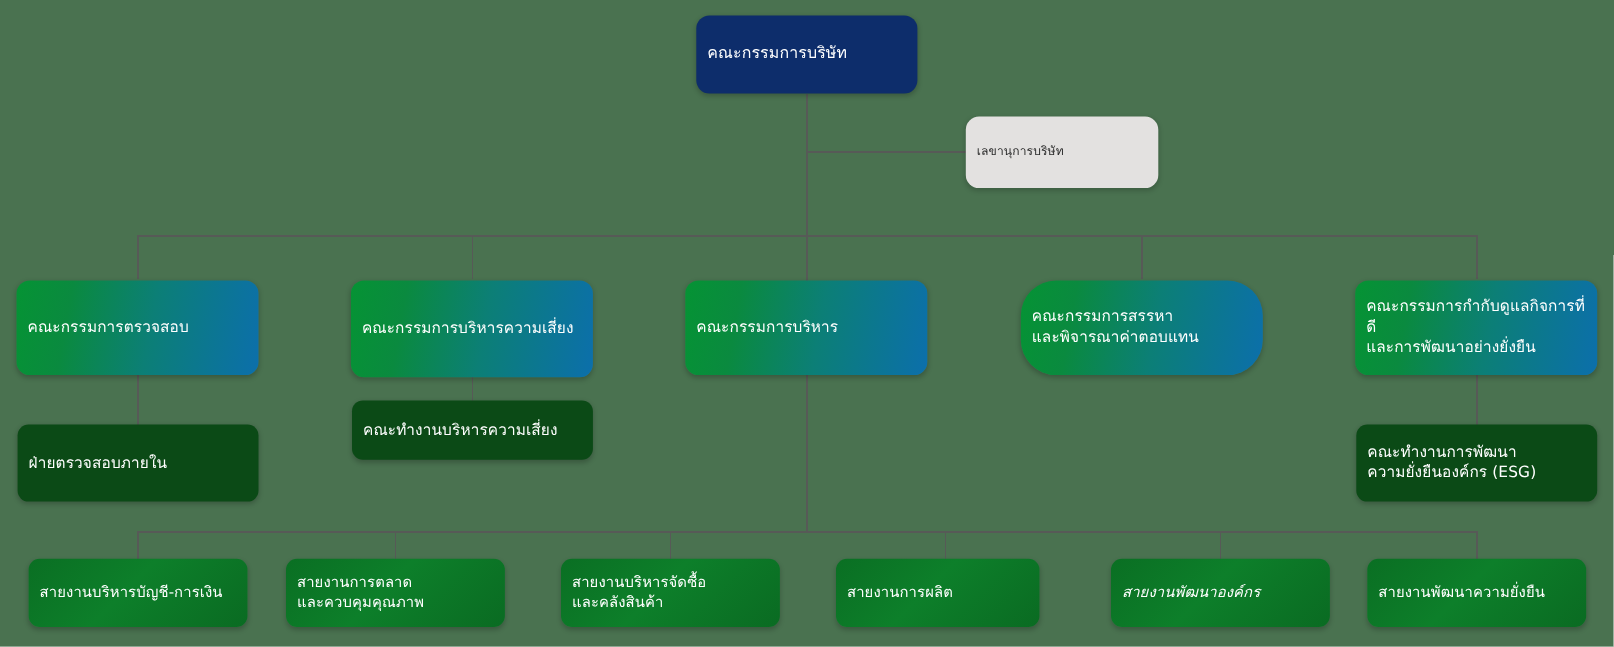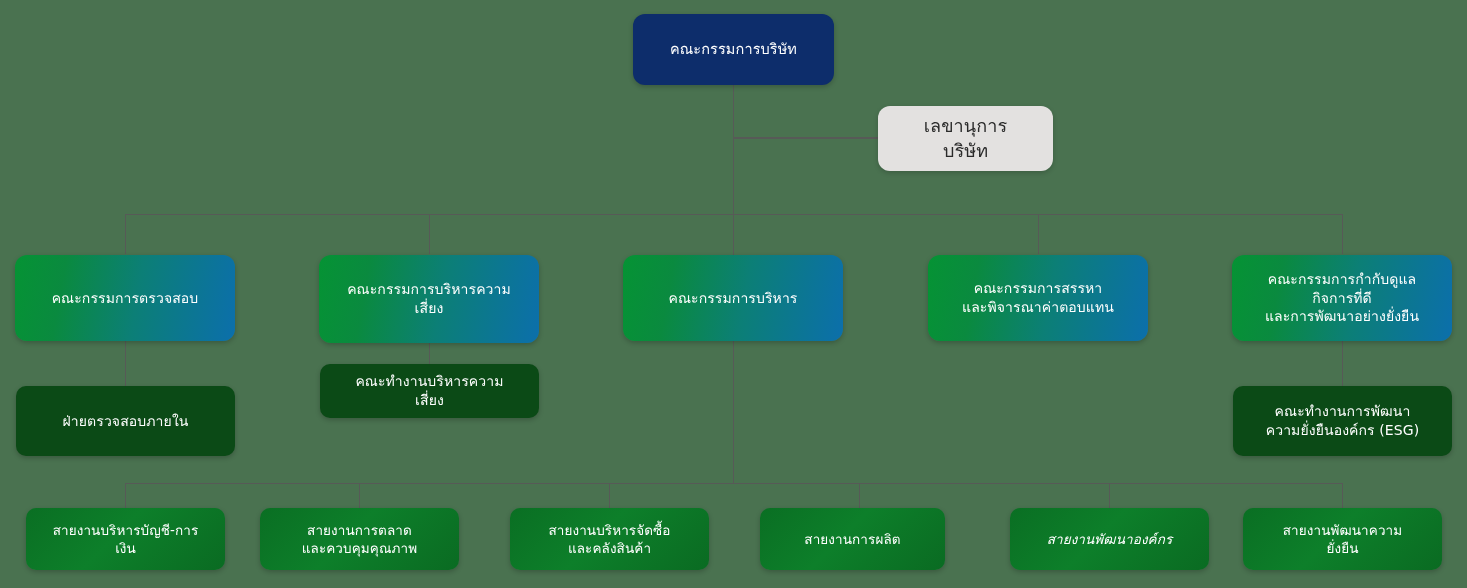--- a/index.html
+++ b/index.html
@@ -26,45 +26,44 @@
     pointer-events: none;
   }
 
   
   .node {
     position: absolute;
     box-sizing: border-box;
     display: flex;
     align-items: center;
     justify-content: center;
-    text-align: center;
     color: #ffffff;
     border-radius: 10px;
-    padding: 4px 24px;
+    padding: 4px 10px;
     line-height: 1.35;
     letter-spacing: 0.1px;
     box-shadow: 0 2px 5px rgba(0,0,0,0.22);
   }
   .node span {
     display: block;
     width: 100%;
   }
 
   
   .node.level-root {
     background: #0d2d6b;
     font-size: 14.5px;
     border-radius: 12px;
   }
 
   
   .node.level-secretary {
     background: #e3e1e0;
     color: #2a2a2a;
-    font-size: 18px;
+    font-size: 11px;
     border-radius: 12px;
     box-shadow: 0 2px 5px rgba(0,0,0,0.18);
   }
 
   
   .node.level-committee {
     background: linear-gradient(100deg, #059334 0%, #0a8a3f 22%, #0c7f76 55%, #0c6fab 100%);
     font-size: 14px;
     border-radius: 12px;
   }
@@ -125,21 +124,21 @@
 
   <div class="node level-committee" style="left:15px; top:255px; width:220px; height:86px;">
     <span>คณะกรรมการตรวจสอบ</span>
   </div>
   <div class="node level-committee" style="left:319px; top:255px; width:220px; height:88px;">
     <span>คณะกรรมการบริหารความเสี่ยง</span>
   </div>
   <div class="node level-committee" style="left:623px; top:255px; width:220px; height:86px;">
     <span>คณะกรรมการบริหาร</span>
   </div>
-  <div class="node level-committee" style="left:928px; top:255px; width:220px; height:86px;">
+  <div class="node level-committee" style="left:928px; top:255px; width:220px; height:86px;border-radius:32px;">
     <span>คณะกรรมการสรรหา<br>และพิจารณาค่าตอบแทน</span>
   </div>
   <div class="node level-committee" style="left:1232px; top:255px; width:220px; height:86px;">
     <span>คณะกรรมการกำกับดูแลกิจการที่ดี<br>และการพัฒนาอย่างยั่งยืน</span>
   </div>
 
   <div class="node level-unit" style="left:16px; top:386px; width:219px; height:70px;">
     <span>ฝ่ายตรวจสอบภายใน</span>
   </div>
   <div class="node level-unit" style="left:320px; top:364px; width:219px; height:54px;">

